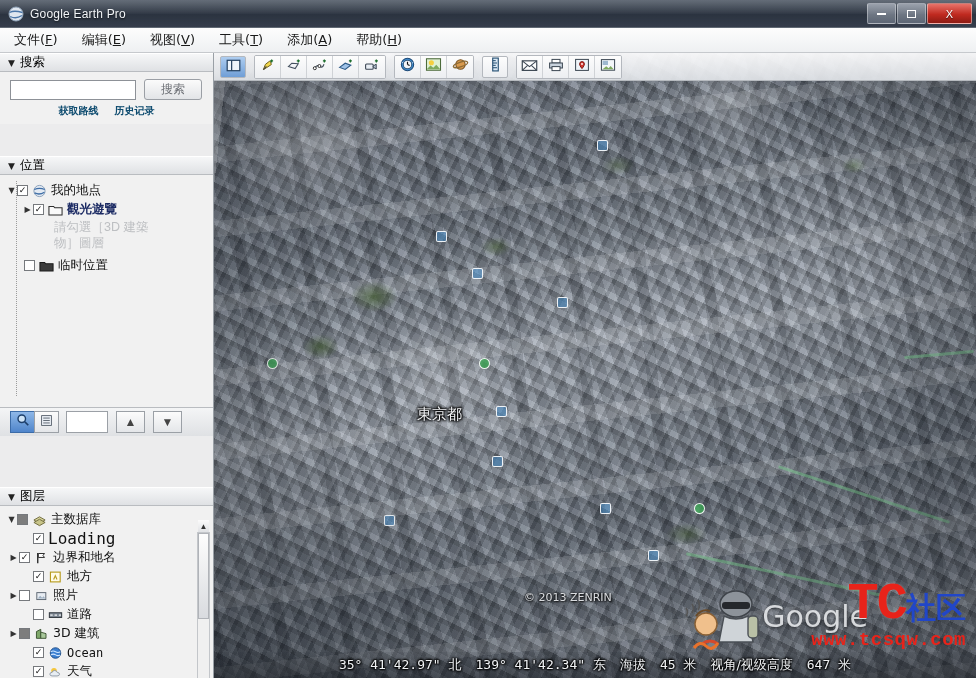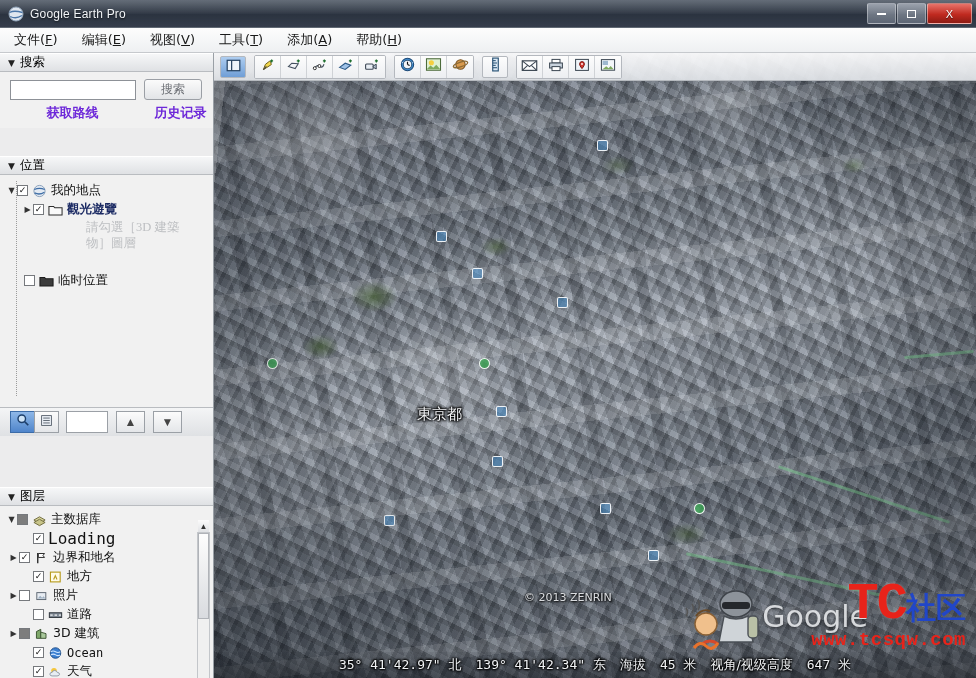--- a/index.html
+++ b/index.html
@@ -104,42 +104,41 @@
     display:flex; align-items:center; justify-content:center;
   }
   .hint-text {
     font-size: 11px; color: #a6a8ab; padding: 4px 0 0 12px;
     font-family: "DejaVu Sans", sans-serif; white-space: nowrap;
   }
   .links-row {
     display:flex; justify-content:center; gap: 16px; padding: 4px 0 6px 0;
   }
   .sidebar-link {
-    font-size: 13px; color: #6d28d9; font-family:"DejaVu Sans", sans-serif;
+    font-size: 10px; color: #0c4a6e; font-family:"DejaVu Sans", sans-serif;
     font-weight: bold;
-    margin-left: 40px;
   }
 
   
   #places-panel { position: absolute; left: 0; top: 103px; width: 213px; }
   #places-tree { height: 232px; background:#f1f1f1; position:relative; padding: 6px 0 0 0; }
   .tree-row { display:flex; align-items:center; height:19px; padding-left: 6px; font-size:12.5px;
               font-family:"DejaVu Sans", sans-serif; color:#111; white-space: nowrap; }
   .tree-row.indent1 { padding-left: 22px; }
   .twisty { width:11px; font-size:8px; color:#333; display:inline-block; text-align:center; }
   .ckbox {
     width:11px; height:11px; border:1px solid #76797d; background:#fff;
     display:inline-flex; align-items:center; justify-content:center;
     font-size:9px; line-height:1; color:#111; margin-right:4px; flex:none;
   }
   .ckbox.partial { background:#7d7d7d; }
   .ico { width:15px; height:14px; margin-right:4px; flex:none; display:inline-block; position:relative;}
   .lbl-blue { color:#1b2a63; font-weight:bold; }
   .wrap-note { padding-left:54px; font-size:12.5px; color:#bdbfc2; line-height:16px;
-               font-family:Liberation Serif, serif; width: 170px; margin-left: 32px;}
+               font-family:Liberation Sans, sans-serif; width: 170px;}
   .dotted-guide {
     position:absolute; left:16px; top:6px; width:0; height:215px;
     border-left:1px dotted #9b9b9b;
   }
   #places-toolbar {
     height: 29px; background: linear-gradient(180deg,#f4f5f6,#dfe1e4);
     border-top: 1px solid #b9bcc0;
     display:flex; align-items:center; padding-left: 10px; gap: 0px;
   }
   .tb-btn {
@@ -391,21 +390,21 @@
           <span class="ico">
             <svg width="15" height="14" viewBox="0 0 16 14">
               <path d="M1 3.2h5l1.2 1.4H15V12.4H1z" fill="#fafafa" stroke="#2d2d2d" stroke-width="1.1"></path>
             </svg>
           </span>
           <span class="lbl-blue">觀光遊覽</span>
         </div>
 
         <div class="wrap-note">請勾選［3D 建築物］圖層</div>
 
-        <div class="tree-row indent1" style="margin-top:20px;padding-left:13px;">
+        <div class="tree-row indent1" style="margin-top:5px;padding-left:13px;">
           <span class="twisty"></span>
           <span class="ckbox"></span>
           <span class="ico">
             <svg width="15" height="14" viewBox="0 0 16 14">
               <path d="M1 3.2h5l1.2 1.4H15V12.4H1z" fill="#3c3c3c" stroke="#1c1c1c" stroke-width="1.1"></path>
             </svg>
           </span>
           <span>临时位置</span>
         </div>
       </div>

